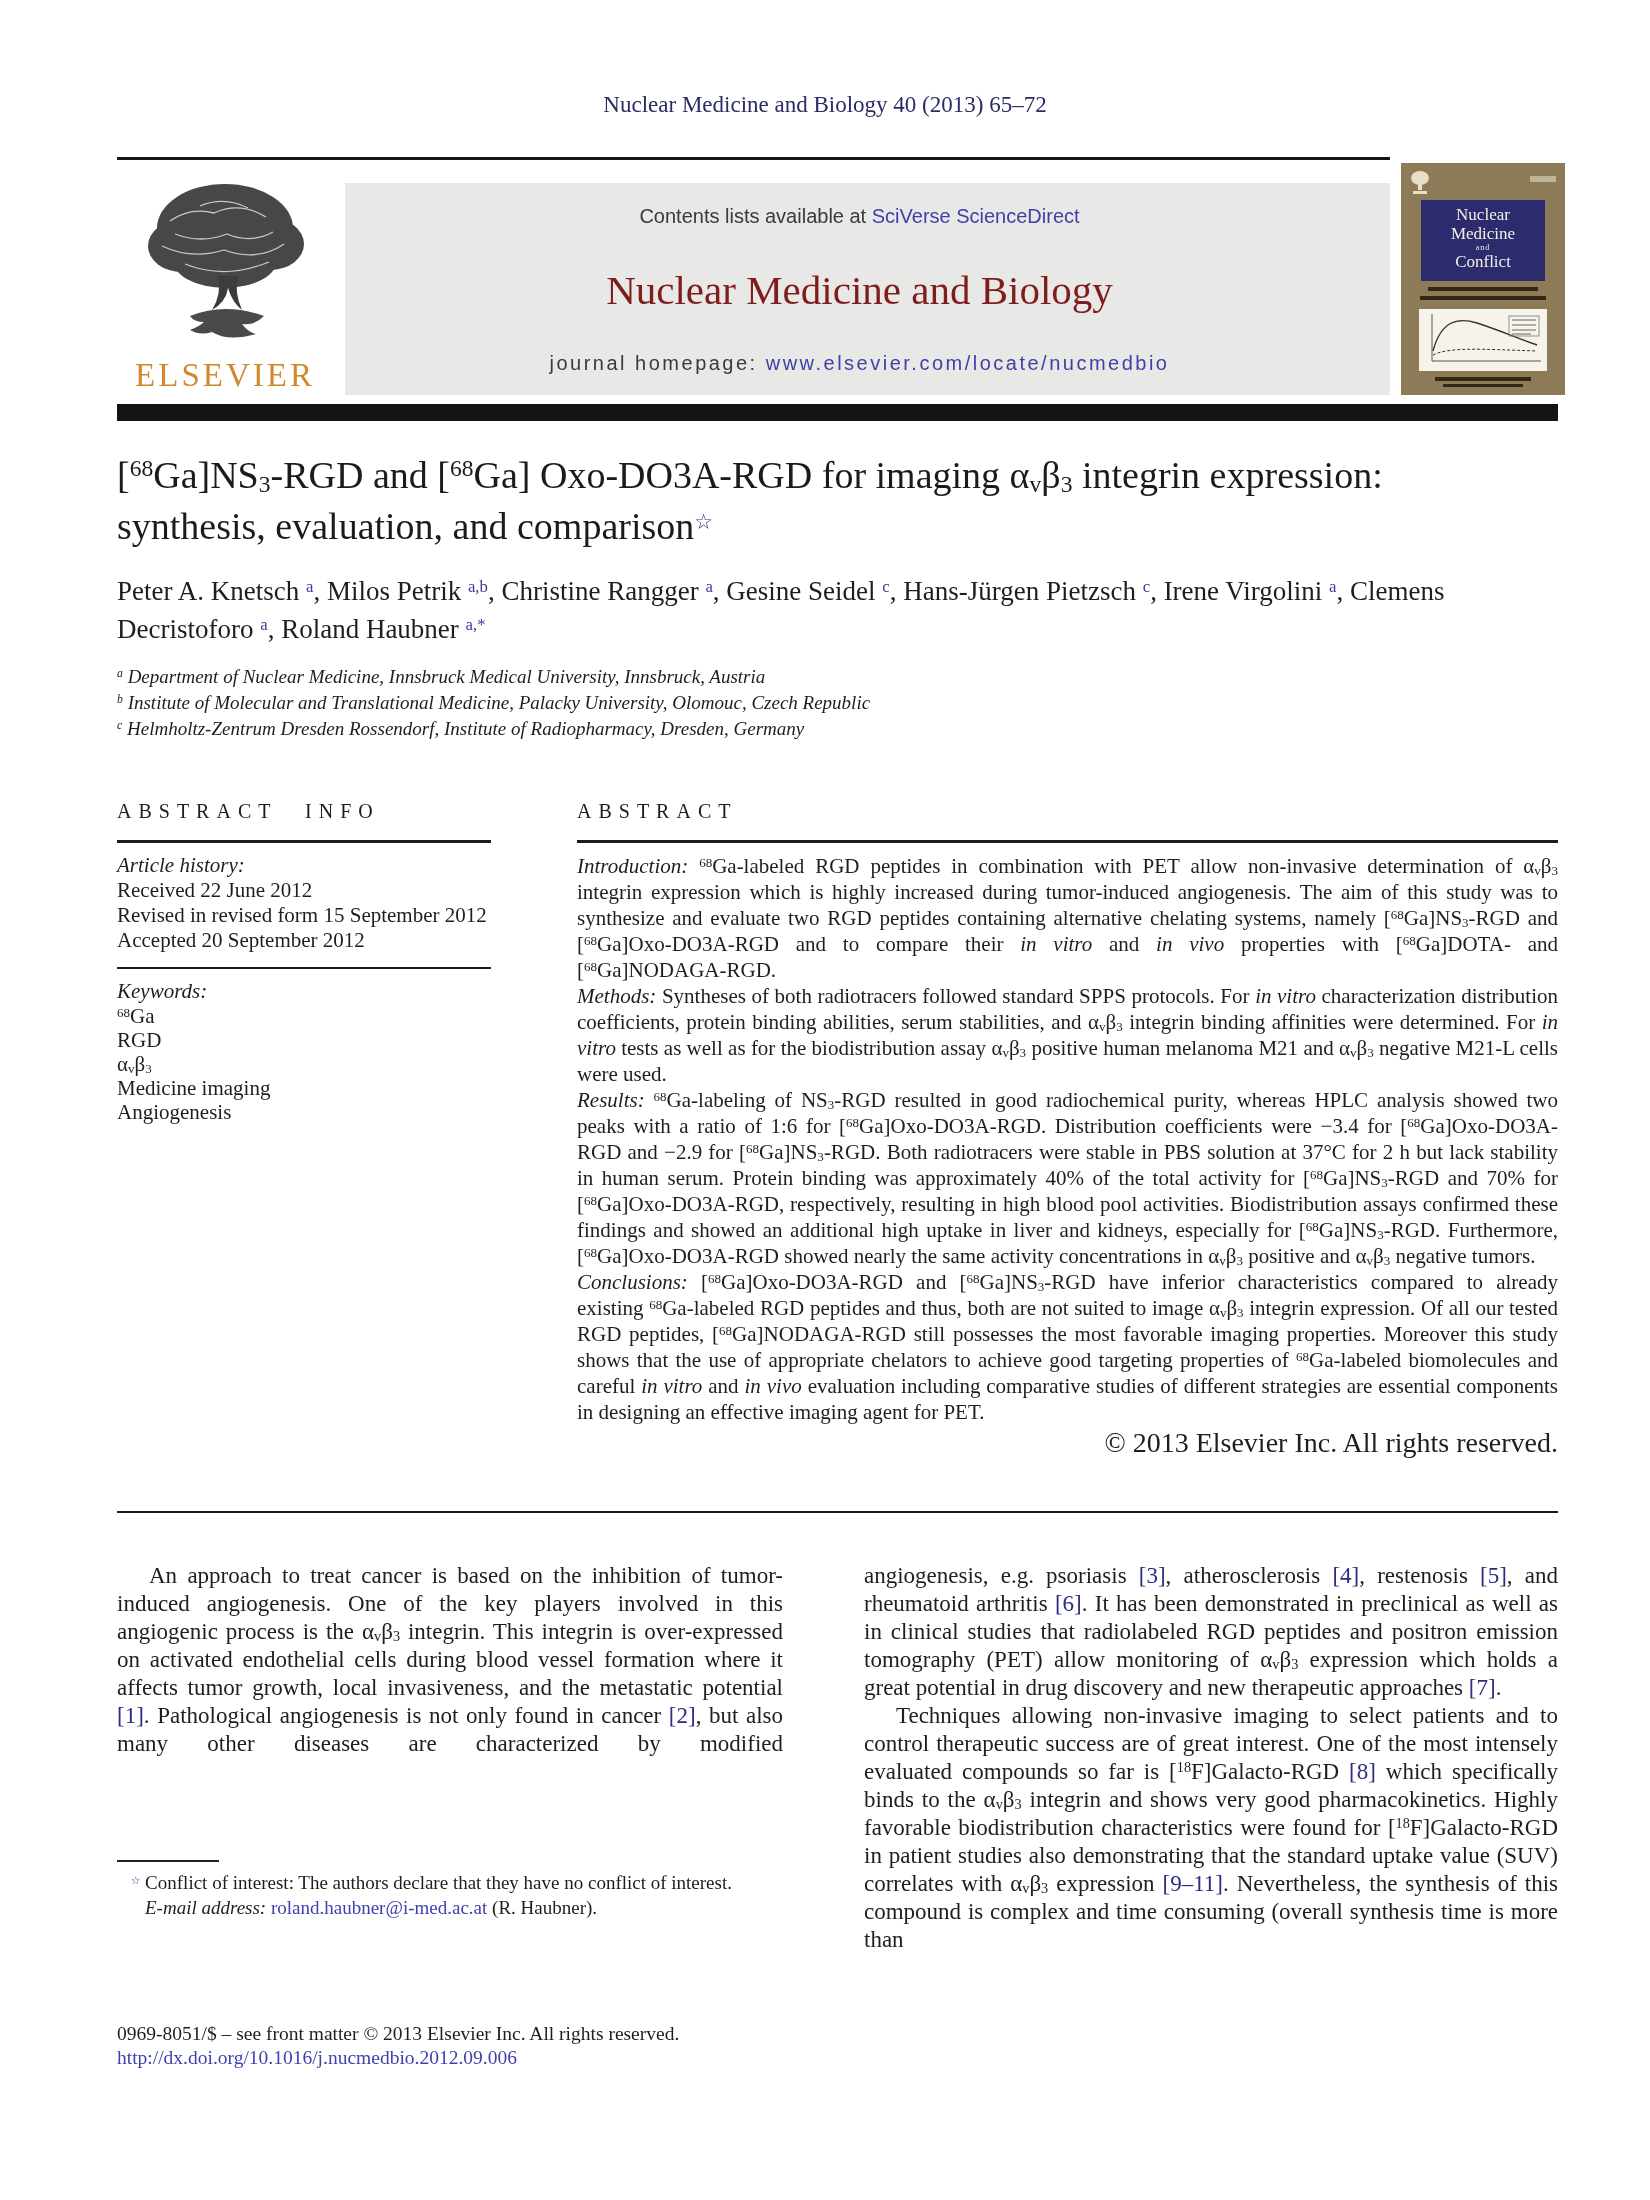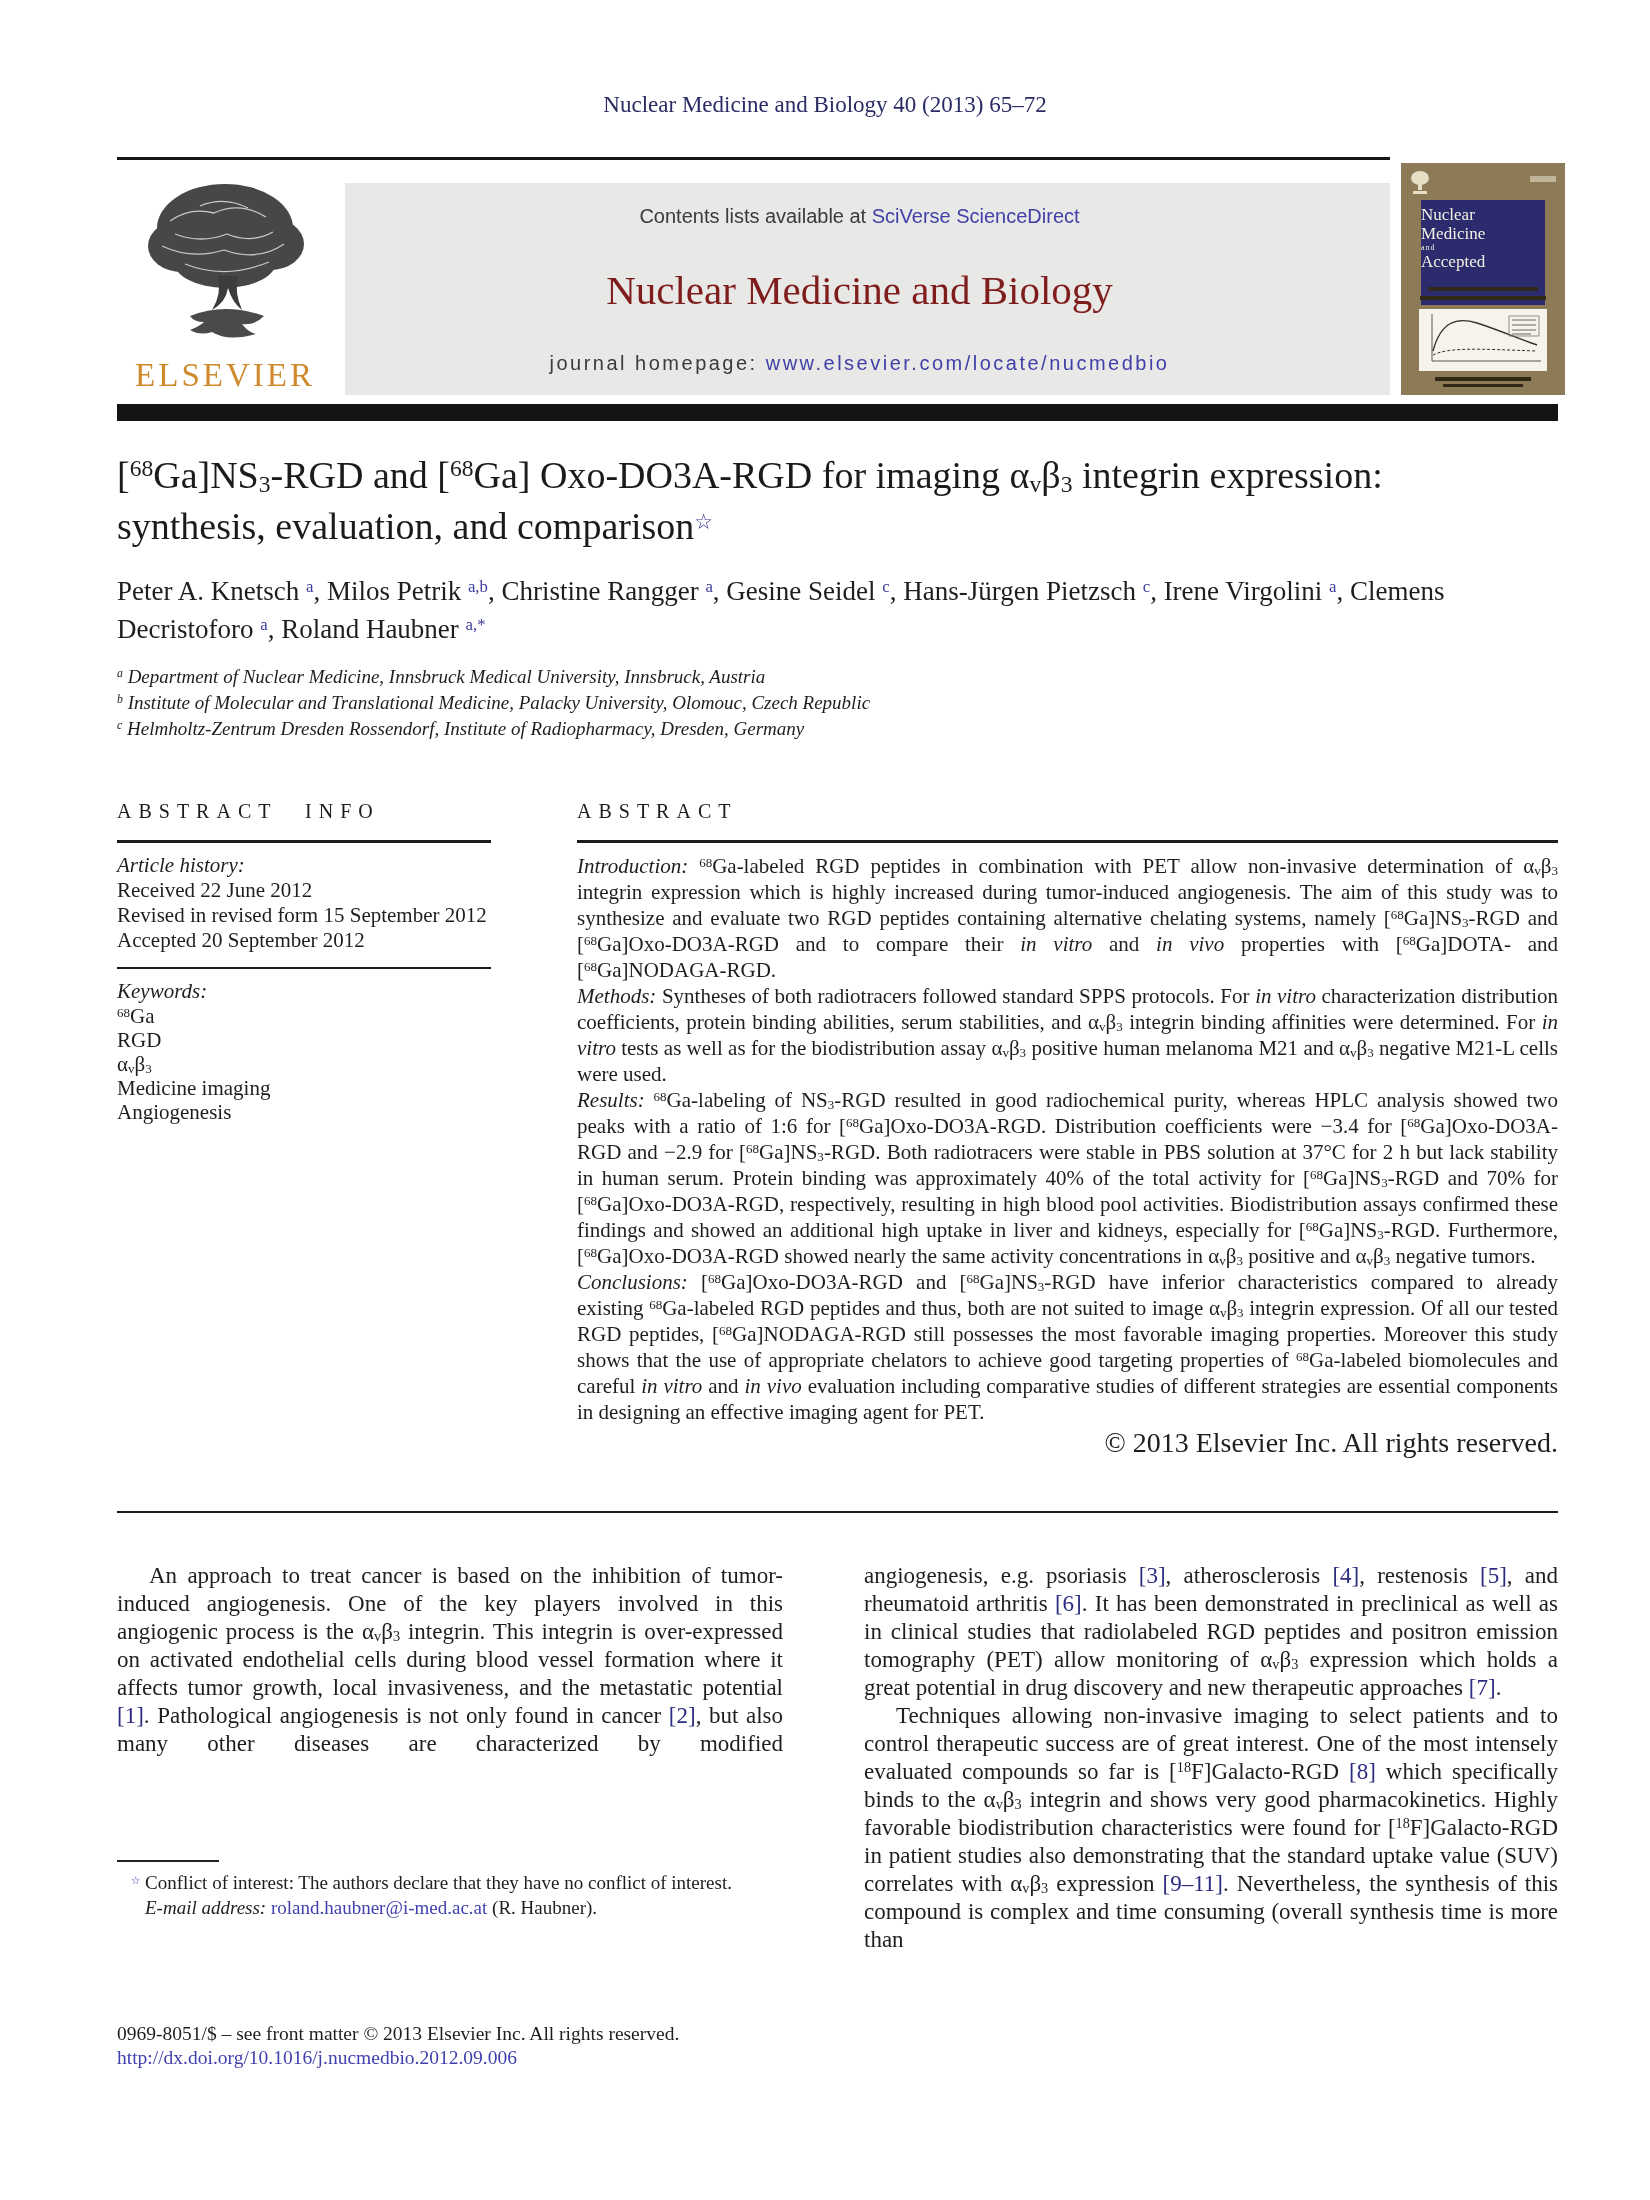--- a/index.html
+++ b/index.html
@@ -17,22 +17,22 @@
           display:flex;flex-direction:column;align-items:center;justify-content:space-between;
           padding:22px 16px 20px 0;box-sizing:border-box;}
   .contents-line{font-family:"Liberation Sans",sans-serif;font-size:20px;color:#3a3a3a;}
   .banner-journal-title{font-size:41px;color:#7f1d1d;}
   .homepage-line{font-family:"Liberation Sans",sans-serif;font-size:20px;letter-spacing:2.5px;color:#3a3a3a;}
   .blue{color:#4040a8;}
   
   .cover{top:163px;left:1401px;width:164px;height:232px;background:#8c7b56;}
   .cover-minilogo{position:absolute;top:7px;left:8px;}
   .cover-dash{position:absolute;top:13px;right:9px;width:26px;height:6px;background:rgba(235,229,208,.55);}
-  .cover-navybox{position:absolute;top:37px;left:20px;width:124px;height:105px;background:#2b2b6e;
-                 color:#f4f1e4;padding-top:5px;box-sizing:border-box;}
+  .cover-navybox{position:absolute;top:37px;left:20px;width:124px;height:81px;background:#2b2b6e;
+                 text-align:center;color:#f4f1e4;padding-top:5px;box-sizing:border-box;}
   .cover-navybox .l{font-size:17px;line-height:19px;}
   .cover-navybox .s{font-size:8px;line-height:9px;letter-spacing:1px;}
   .bar{position:absolute;background:#2f2916;}
   .cover-chart-panel{position:absolute;top:146px;left:18px;width:128px;height:62px;background:#f6f4ea;}
   
   .black-bar{top:404px;left:117px;width:1441px;height:17px;background:#141414;}
   .article-title{top:450px;left:117px;width:1420px;font-size:38px;line-height:51px;color:#1b1b1b;}
   .star{color:#2d2d8c;font-family:"DejaVu Sans",sans-serif;font-size:55%;}
   .authors{top:572px;left:117px;width:1420px;font-size:27px;line-height:38px;}
   .bluesup{color:#3b3b9e;}
@@ -109,21 +109,21 @@
     <svg class="cover-minilogo" width="22" height="26" viewBox="0 0 22 26">
       <ellipse cx="11" cy="8" rx="9" ry="7" fill="#e6dfc6"></ellipse>
       <rect x="9" y="14" width="4" height="6" fill="#e6dfc6"></rect>
       <rect x="4" y="21" width="14" height="3" fill="#e6dfc6"></rect>
     </svg>
     <div class="cover-dash"></div>
     <div class="cover-navybox">
       <div class="l">Nuclear</div>
       <div class="l">Medicine</div>
       <div class="s">and</div>
-      <div class="l">Accepted</div>
+      <div class="l">Conflict</div>
     </div>
     <div class="bar" style="top:124px;left:27px;width:110px;height:4px;"></div>
     <div class="bar" style="top:133px;left:19px;width:126px;height:4px;"></div>
     <div class="cover-chart-panel">
       <svg width="128" height="62" viewBox="0 0 128 62">
         <line x1="13" y1="5" x2="13" y2="52" stroke="#555" stroke-width="1"></line>
         <line x1="13" y1="52" x2="122" y2="52" stroke="#555" stroke-width="1"></line>
         <path d="M14 42 C22 12 38 8 58 14 C80 21 100 30 118 36" fill="none" stroke="#333" stroke-width="1.4"></path>
         <path d="M14 46 C30 38 60 40 118 42" fill="none" stroke="#333" stroke-width="1" stroke-dasharray="3 2"></path>
         <rect x="90" y="7" width="30" height="20" fill="none" stroke="#777" stroke-width="0.8"></rect>

